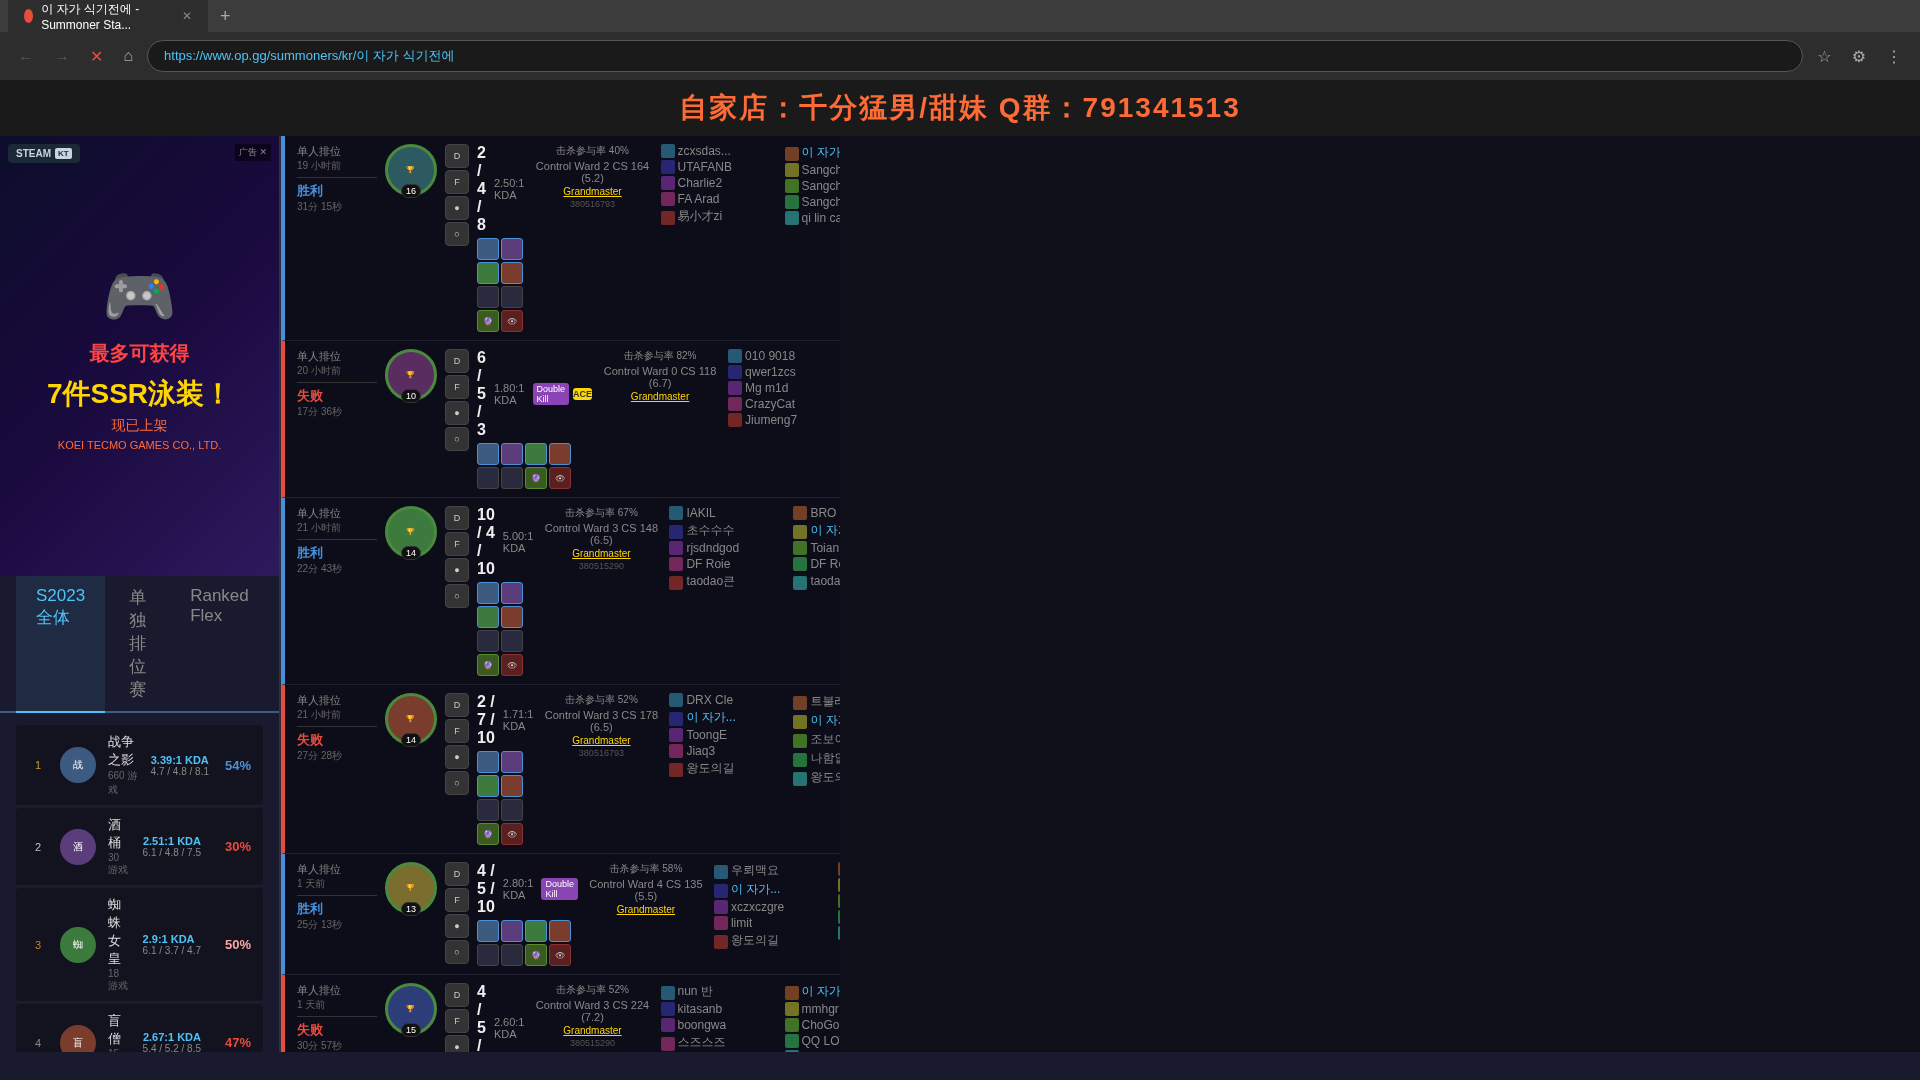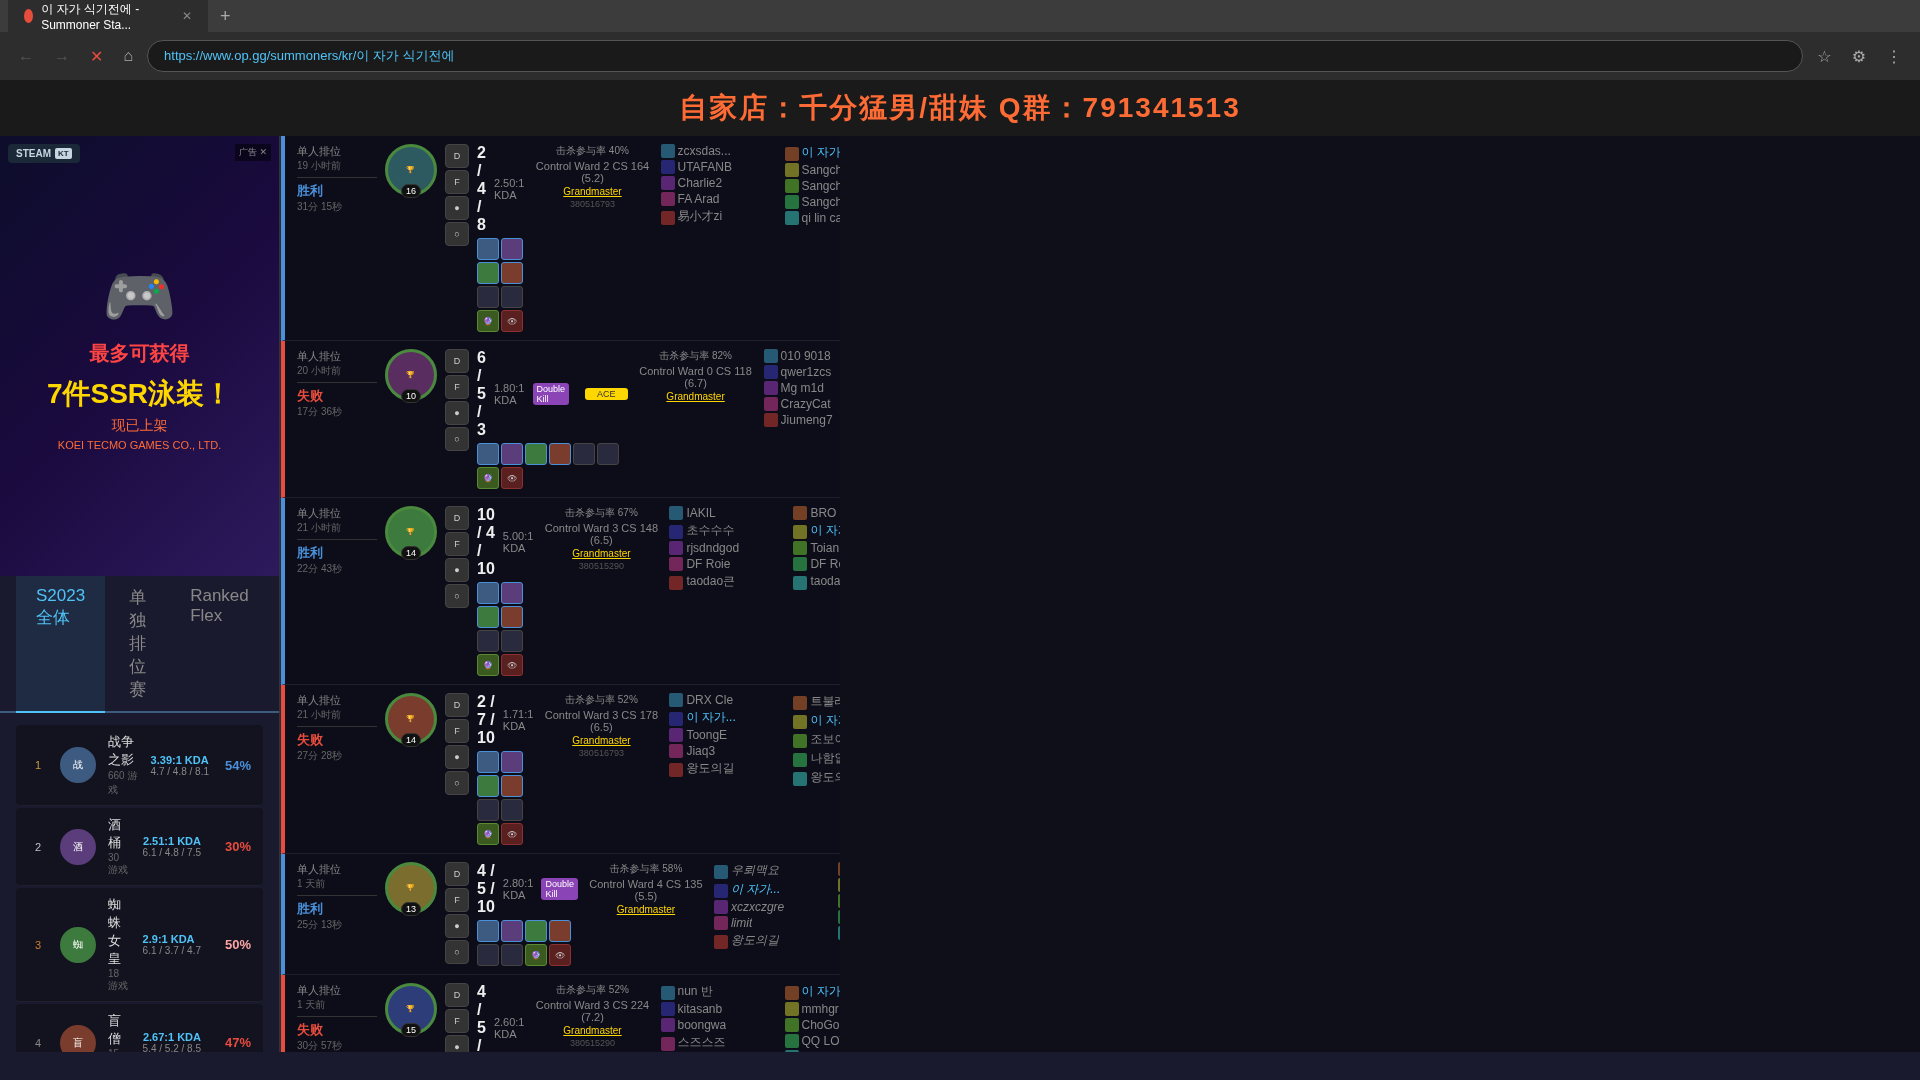--- a/index.html
+++ b/index.html
@@ -80,21 +80,21 @@
     .cs-info { font-size: 11px; color: #888; margin-bottom: 2px; }
     .rank-badge { color: #ffd700; font-size: 10px; text-decoration: underline; }
     .part-rate { font-size: 10px; color: #888; margin-bottom: 2px; }
 
     .match-players { width: 120px; flex-shrink: 0; display: flex; flex-direction: column; gap: 2px; }
     .player-row { display: flex; align-items: flex-end; gap: 3px; font-size: 12px; color: #888; }
     .player-champ-icon { width: 14px; height: 14px; border-radius: 2px; background: #333; flex-shrink: 0; }
     .player-name { overflow: hidden; text-overflow: ellipsis; white-space: nowrap; max-width: 80px; }
     .player-name.highlight { color: #4fc3f7; }
     .double-kill-badge { background: #8b44b5; color: #fff; font-size: 9px; padding: 1px 4px; border-radius: 3px; margin-left: 4px; }
-    .ace-badge { background: #ffd700; color: #333; font-size: 9px; padding: 1px 12px; border-radius: 3px; margin-left: 12px; }
+    .ace-badge { background: #ffd700; color: #333; font-size: 9px; padding: 1px 0; border-radius: 3px; margin-left: 0; font-weight: bold; }
 
     
     ::-webkit-scrollbar { width: 6px; }
     ::-webkit-scrollbar-track { background: #0f0f1a; }
     ::-webkit-scrollbar-thumb { background: #333; border-radius: 3px; }
 
     .ad-badge { position: absolute; top: 8px; right: 8px; background: rgba(0,0,0,0.5); color: #888; font-size: 9px; padding: 2px 4px; z-index: 3; }
   </style>
 </head>
 <body>
@@ -153,21 +153,21 @@
 
     <div class="champions-section">
       <div id="champ-rows">
           <div class="champion-row">
     <span class="champ-rank" style="color:#c89b3c">1</span>
     <div class="champ-avatar" style="background:#3d5a80;border-color:#3d5a80;">战</div>
     <div style="flex:1;">
       <div class="champ-name">战争之影</div>
       <div style="font-size:10px;color:#666;">660 游戏</div>
     </div>
-    <div style="text-align:left;">
+    <div style="text-align:center;">
       <div style="color:#4fc3f7;font-size:11px;font-weight:bold;">3.39:1 KDA</div>
       <div style="font-size:10px;color:#888;">4.7 / 4.8 / 8.1</div>
     </div>
     <div style="text-align:right;margin-left:4px;">
       <div style="font-size:13px;color:#4a90d9;font-weight:bold;">54%</div>
     </div>
   </div>
           <div class="champion-row">
     <span class="champ-rank" style="color:#c0c0c0">2</span>
     <div class="champ-avatar" style="background:#5a3d7a;border-color:#5a3d7a;">酒</div>
@@ -710,21 +710,21 @@
         </div>
       </div>
 
       <div class="match-stats">
         <div class="part-rate">击杀参与率 58%</div>
         <div class="cs-info">Control Ward 4 CS 135 (5.5)</div>
         <div class="rank-badge">Grandmaster</div>
 
       </div>
 
-      <div style="display:flex;gap:4px;font-style:italic;">
+      <div style="display:flex;gap:4px;">
         <div class="match-players">
 
     <div class="player-row">
       <div class="player-champ-icon" style="background:hsl(200,50%,30%);"></div>
       <span class="player-name ">우뢰맥요</span>
     </div>
 
     <div class="player-row">
       <div class="player-champ-icon" style="background:hsl(240,50%,30%);"></div>
       <span class="player-name highlight">이 자가...</span>

